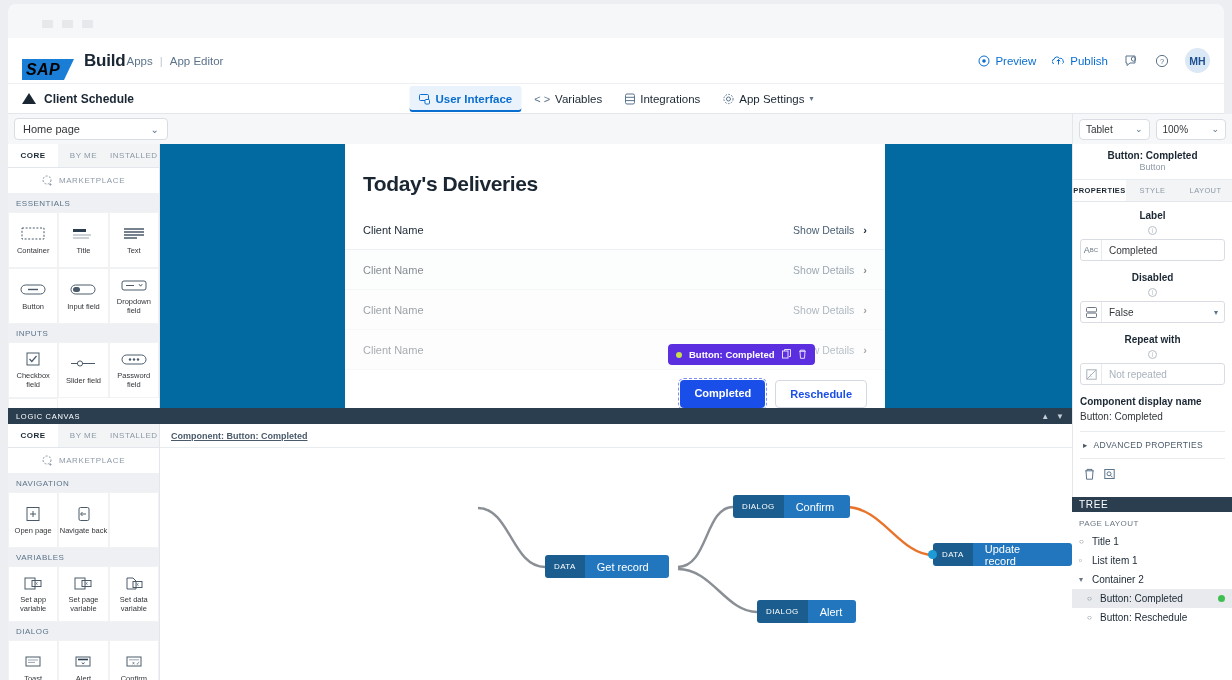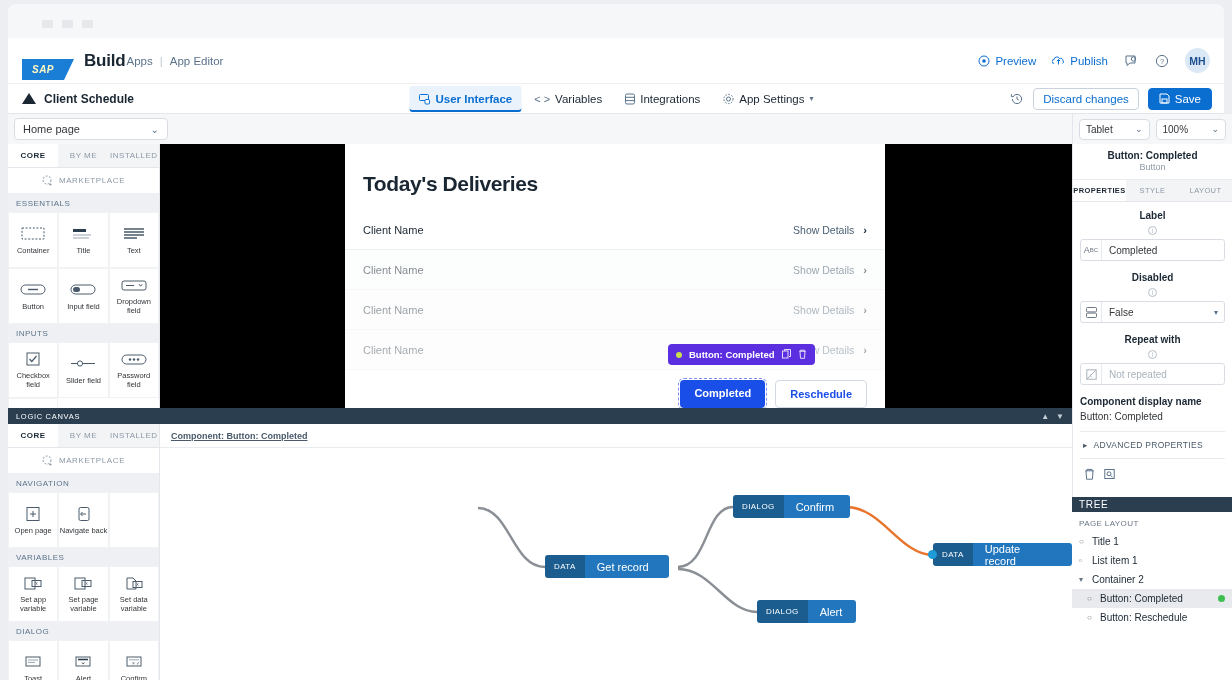--- a/index.html
+++ b/index.html
@@ -24,21 +24,21 @@
   .chrome-dots i { width: 11px; height: 8px; background: #e6e8ec; border-radius: 1px; display: block; }
 
   
   .hdr {
     position: absolute; left: 8px; top: 38px; width: 1216px; height: 46px;
     background: #fff; display: flex; align-items: center;
     border-bottom: 1px solid #edeff2;
   }
   .sap-logo {
     margin-left: 14px; width: 42px; height: 21px; position: relative;
-    background: #1b7ed6; color: #fef9c3; font-weight: bold; font-size: 10px;
+    background: #1b7ed6; color: #000000; font-weight: bold; font-size: 16px;
     letter-spacing: .4px; display: flex; align-items: center; justify-content: center;
     font-style: italic;
     margin-top: 18px;
   }
   .sap-logo::after {
     content: ""; position: absolute; right: -10px; top: 0;
     border-top: 21px solid #1b7ed6; border-right: 10px solid transparent;
   }
   .brand-build {
     margin-left: 20px; font-size: 17px; font-weight: bold; color: #1a2733; letter-spacing: -.2px;
@@ -124,21 +124,21 @@
   }
   .pal-item .glyph {
     width: 30px; height: 18px; display: flex; align-items: center; justify-content: center;
     color: #4a5a6a;
   }
   .pal-item .lbl { font-size: 7.5px; color: #32363a; text-align: center; line-height: 1.15; }
 
   
   .canvas {
     position: absolute; left: 160px; top: 144px; width: 912px; height: 264px;
-    background: #000000; overflow: hidden;
+    background: #0369a1; overflow: hidden;
   }
   .phone {
     position: absolute; left: 185px; top: 0; width: 540px; height: 264px;
     background: #fff; overflow: hidden;
   }
   .ph-title {
     font-size: 21px; font-weight: bold; color: #1a2733; padding: 28px 18px 14px 18px;
     letter-spacing: -.4px;
   }
   .ph-row {
@@ -351,36 +351,20 @@
       <div class="tab">
         <svg width="12" height="12" viewBox="0 0 12 12">
           <circle cx="6" cy="6" r="2" fill="none" stroke="#5b738b" stroke-width="1"></circle>
           <circle cx="6" cy="6" r="4.6" fill="none" stroke="#5b738b" stroke-width="1" stroke-dasharray="1.6 1.4"></circle>
         </svg>
         <span>App Settings</span>
         <span style="font-size:8px;color:#5b738b;">▾</span>
       </div>
     </div>
 
-    <div class="sub-right">
-      <span class="hdr-ico">
-        <svg width="14" height="14" viewBox="0 0 14 14">
-          <path d="M2.4 7a4.6 4.6 0 104.6-4.6 4.6 4.6 0 00-3.4 1.5" fill="none" stroke="#5b738b" stroke-width="1"></path>
-          <path d="M1.4 2.2v2.4h2.4M7 4.5V7l1.8 1.1" fill="none" stroke="#5b738b" stroke-width="1"></path>
-        </svg>
-      </span>
-      <button class="btn-ghost">Discard changes</button>
-      <button class="btn-prim">
-        <svg width="11" height="11" viewBox="0 0 11 11">
-          <path d="M1 1h7l2 2v7H1z" fill="none" stroke="#fff" stroke-width="1"></path>
-          <rect x="3" y="6" width="5" height="4" fill="none" stroke="#fff" stroke-width="1"></rect>
-        </svg>
-        <span>Save</span>
-      </button>
-    </div>
   </div>
 
   <div class="pagerow">
     <div class="pagesel">
       <span>Home page</span>
       <span class="chev">⌄</span>
     </div>
   </div>
 
   <div class="palette">

